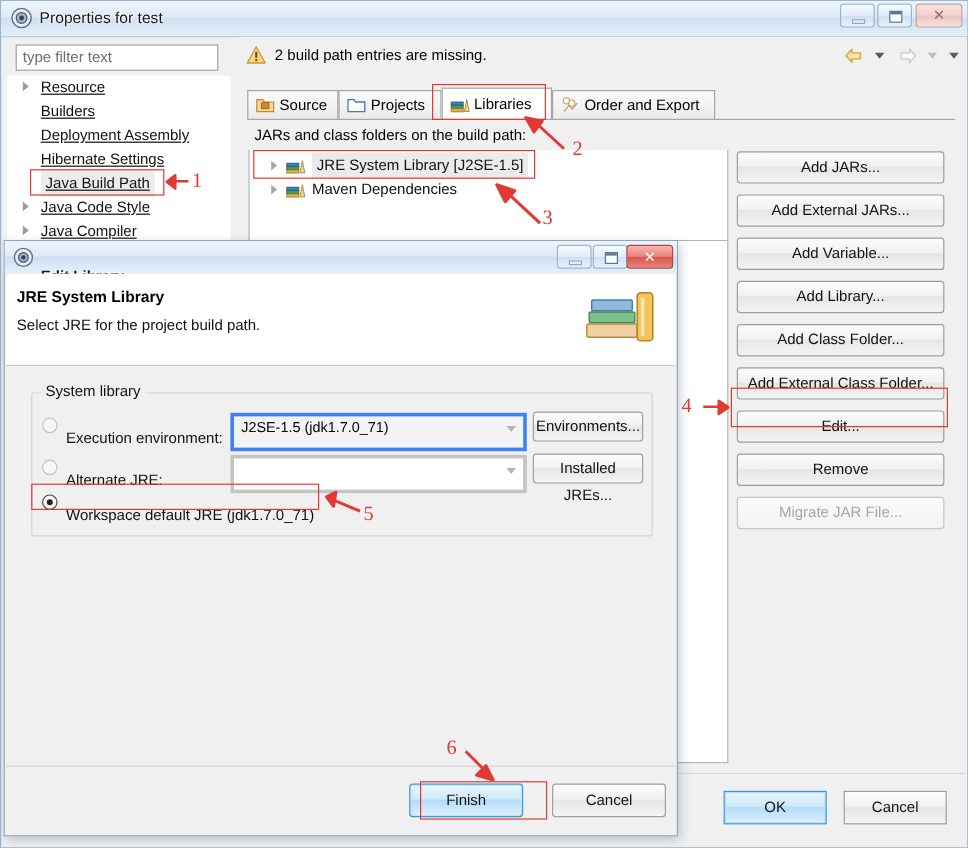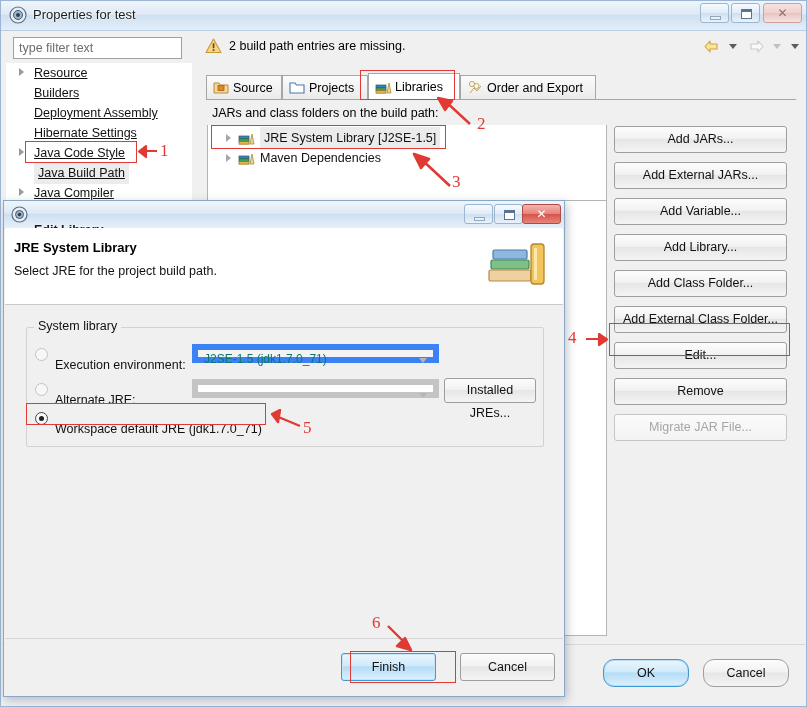--- a/index.html
+++ b/index.html
@@ -117,21 +117,21 @@
     font-size:12.5px;line-height:25px;text-align:center;color:#111;
   }
   .sidebtn.disabled{color:#a6a6a6;background:linear-gradient(to bottom,#fbfbfb,#f3f3f3);border-color:#c6c6c6;}
 
   
   #right-empty{position:absolute;left:206px;top:200px;width:400px;height:435px;background:#fff;border:1px solid #b4b4b4;border-top:none;box-sizing:border-box;}
 
   #props-footer{position:absolute;left:1px;right:1px;bottom:1px;height:60px;background:#f0f0f0;border-top:1px solid #d8d8d8;}
   #help-icon{position:absolute;left:18px;top:14px;width:22px;height:22px;}
   .footbtn{
-    position:absolute;top:14px;width:86px;height:28px;border-radius:11px;box-sizing:border-box;
+    position:absolute;top:14px;width:86px;height:28px;border-radius:0;box-sizing:border-box;
     font-size:12.5px;line-height:26px;text-align:center;color:#111;
     background:linear-gradient(to bottom,#fcfcfc 0%,#f2f2f2 45%,#e6e6e6 50%,#f4f4f4 100%);
     border:1px solid #9e9e9e;
   }
   .footbtn.primary{
     background:linear-gradient(to bottom,#eaf6fd 0%,#cfeafb 45%,#b5dcf7 50%,#ddf1fd 100%);
     border:1px solid #3c9ad6;box-shadow:0 0 0 1px #b8dcf2 inset;
   }
 
   
@@ -165,22 +165,22 @@
     position:absolute;left:8px;top:4px;width:13px;height:13px;border-radius:50%;
     border:1px solid #9b9b9b;background:radial-gradient(circle at 50% 35%,#ffffff,#eeeeee);
     box-sizing:border-box;
   }
   .radio.on{border-color:#4b4b4b;}
   .radio.on:after{content:"";position:absolute;left:3px;top:3px;width:5px;height:5px;border-radius:50%;background:#222;}
   .radio.dim{border-color:#c3c3c3;background:#f7f7f7;}
   .radio-label{position:absolute;left:28px;top:2px;font-size:12.5px;color:#111;margin-top:12px;}
 
   .combo{
-    position:absolute;height:19px;background:#f3f3f3;border:6px solid #3b82f6;box-sizing:border-box;
-    font-size:12px;color:#0f766e;line-height:19px;padding-left:6px;
+    position:absolute;height:32px;background:#f3f3f3;border:3px solid #3b82f6;box-sizing:border-box;
+    font-size:12px;color:#000000;line-height:19px;padding-left:6px;
   }
   .combo .caret{position:absolute;right:6px;top:8px;width:0;height:0;border-left:4px solid transparent;border-right:4px solid transparent;border-top:5px solid #b5b5b5;}
   .dlgbtn{
     position:absolute;height:25px;border-radius:3px;box-sizing:border-box;
     background:linear-gradient(to bottom,#fcfcfc 0%,#f2f2f2 45%,#e6e6e6 50%,#f4f4f4 100%);
     border:1px solid #9e9e9e;font-size:12.5px;line-height:23px;text-align:center;color:#111;
   }
   #edit-footer{position:absolute;left:1px;right:1px;bottom:1px;height:56px;background:#f0f0f0;border-top:1px solid #d5d5d5;}
   .dlgfootbtn{
     position:absolute;top:14px;width:95px;height:28px;border-radius:3px;box-sizing:border-box;
@@ -235,26 +235,26 @@
     </div>
     <div class="tree-item">
       <span class="tlabel">Builders</span>
     </div>
     <div class="tree-item">
       <span class="tlabel">Deployment Assembly</span>
     </div>
     <div class="tree-item">
       <span class="tlabel">Hibernate Settings</span>
     </div>
+    <div class="tree-item selected">
+      <span class="tlabel">Java Build Path</span>
+    </div>
     <div class="tree-item">
       <span class="arrow"></span>
       <span class="tlabel">Java Code Style</span>
-    </div>
-    <div class="tree-item selected">
-      <span class="tlabel">Java Build Path</span>
     </div>
     <div class="tree-item">
       <span class="arrow"></span>
       <span class="tlabel">Java Compiler</span>
     </div>
   </div>
 
   <div id="warn-bar">
     <span id="warn-icon">
       <svg width="17" height="16" viewBox="0 0 17 16">
@@ -417,20 +417,21 @@
   <div id="group-syslib"></div>
   <div id="group-syslib-label">System library</div>
 
   <div class="radio-row" style="top:143px">
     <span class="radio dim" style="left:31px"></span>
     <span class="radio-label" style="left:51px">Execution environment:</span>
     <span class="combo" style="left:188px;top:0;width:247px">
       <span>J2SE-1.5 (jdk1.7.0_71)</span>
       <span class="caret"></span>
     </span>
+    <span class="dlgbtn" style="left:440px;top:-1px;width:92px">Environments...</span>
   </div>
 
   <div class="radio-row" style="top:178px">
     <span class="radio dim" style="left:31px"></span>
     <span class="radio-label" style="left:51px">Alternate JRE:</span>
     <span class="combo" style="left:188px;top:0;width:247px;background:#fff;border-color:#c4c4c4">
       <span></span>
       <span class="caret"></span>
     </span>
     <span class="dlgbtn" style="left:440px;top:-1px;width:92px">Installed JREs...</span>

